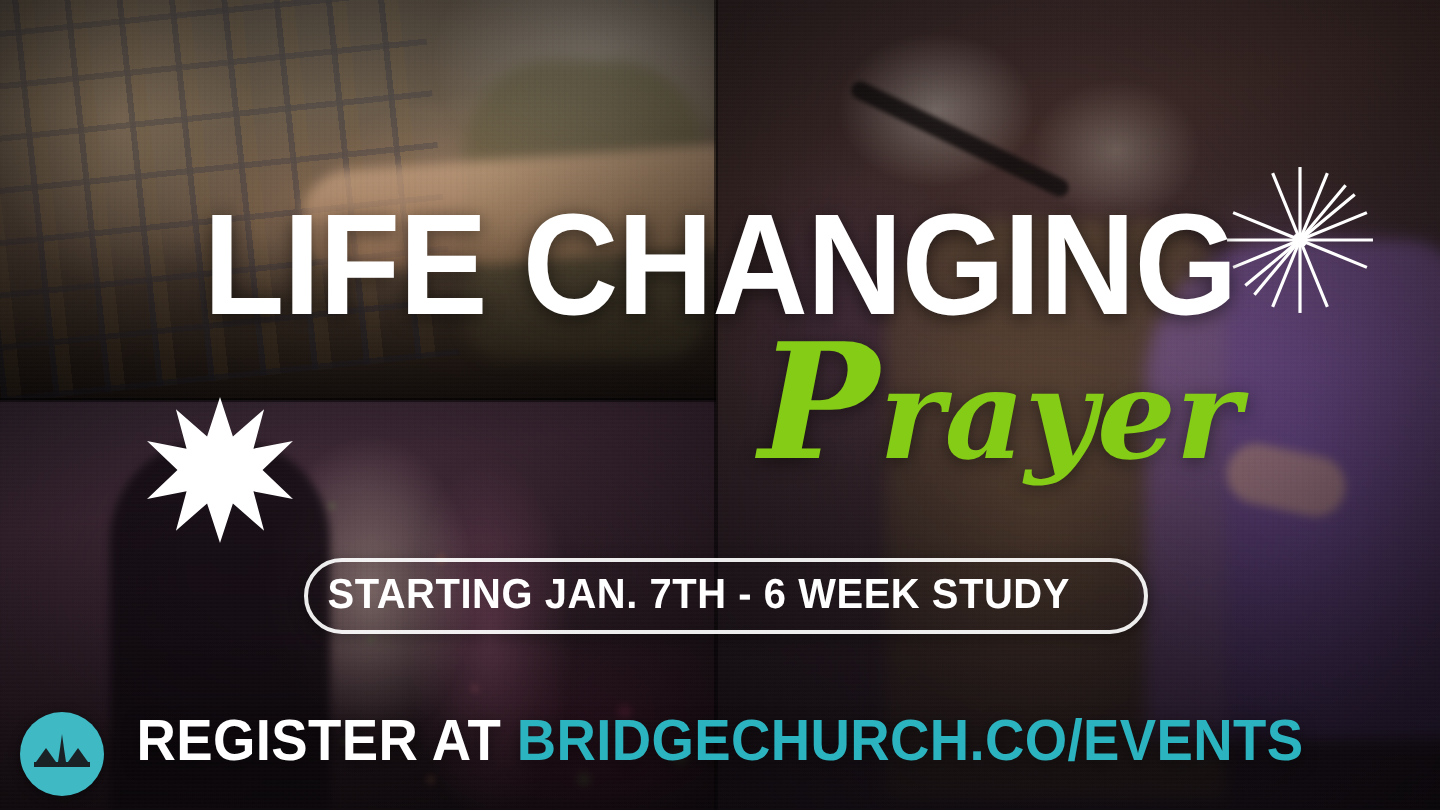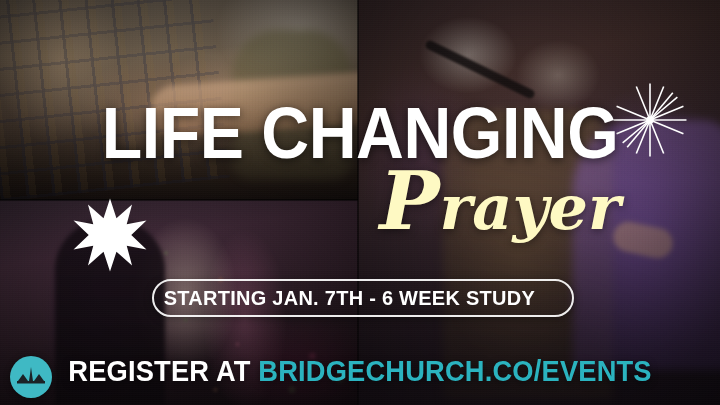--- a/index.html
+++ b/index.html
@@ -127,21 +127,21 @@
     font-weight:700;font-size:72px;line-height:72px;letter-spacing:-0.5px;
     color:#fff;text-transform:uppercase;
     transform:scaleX(.92);transform-origin:50% 50%;
     text-shadow:0 2px 10px rgba(0,0,0,.55);
     white-space:nowrap;
   }
 
   #script{
     position:absolute;left:335px;top:170px;width:330px;text-align:center;
     font-family:"DejaVu Serif",serif;font-style:italic;font-weight:700;
-    font-size:62px;line-height:62px;color:#fef9c3;
+    font-size:62px;line-height:62px;color:#84cc16;
     text-shadow:0 2px 9px rgba(0,0,0,.45);white-space:nowrap;
   }
   #script .cap{font-size:80px;}
 
   
   .burst{position:absolute;pointer-events:none;}
   #burst-right{left:612px;top:82px;width:76px;height:76px;}
   #star-left{left:72px;top:197px;width:76px;height:76px;}
 
   

